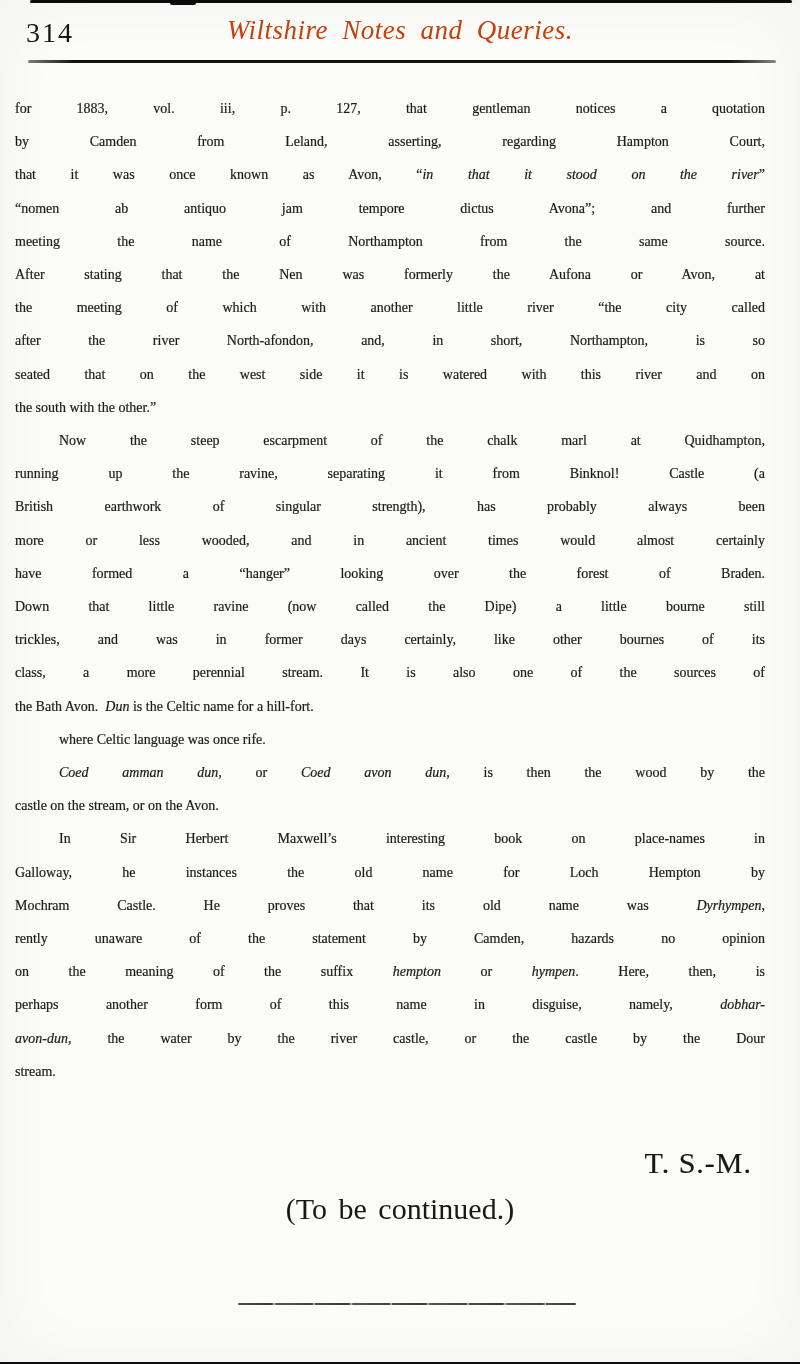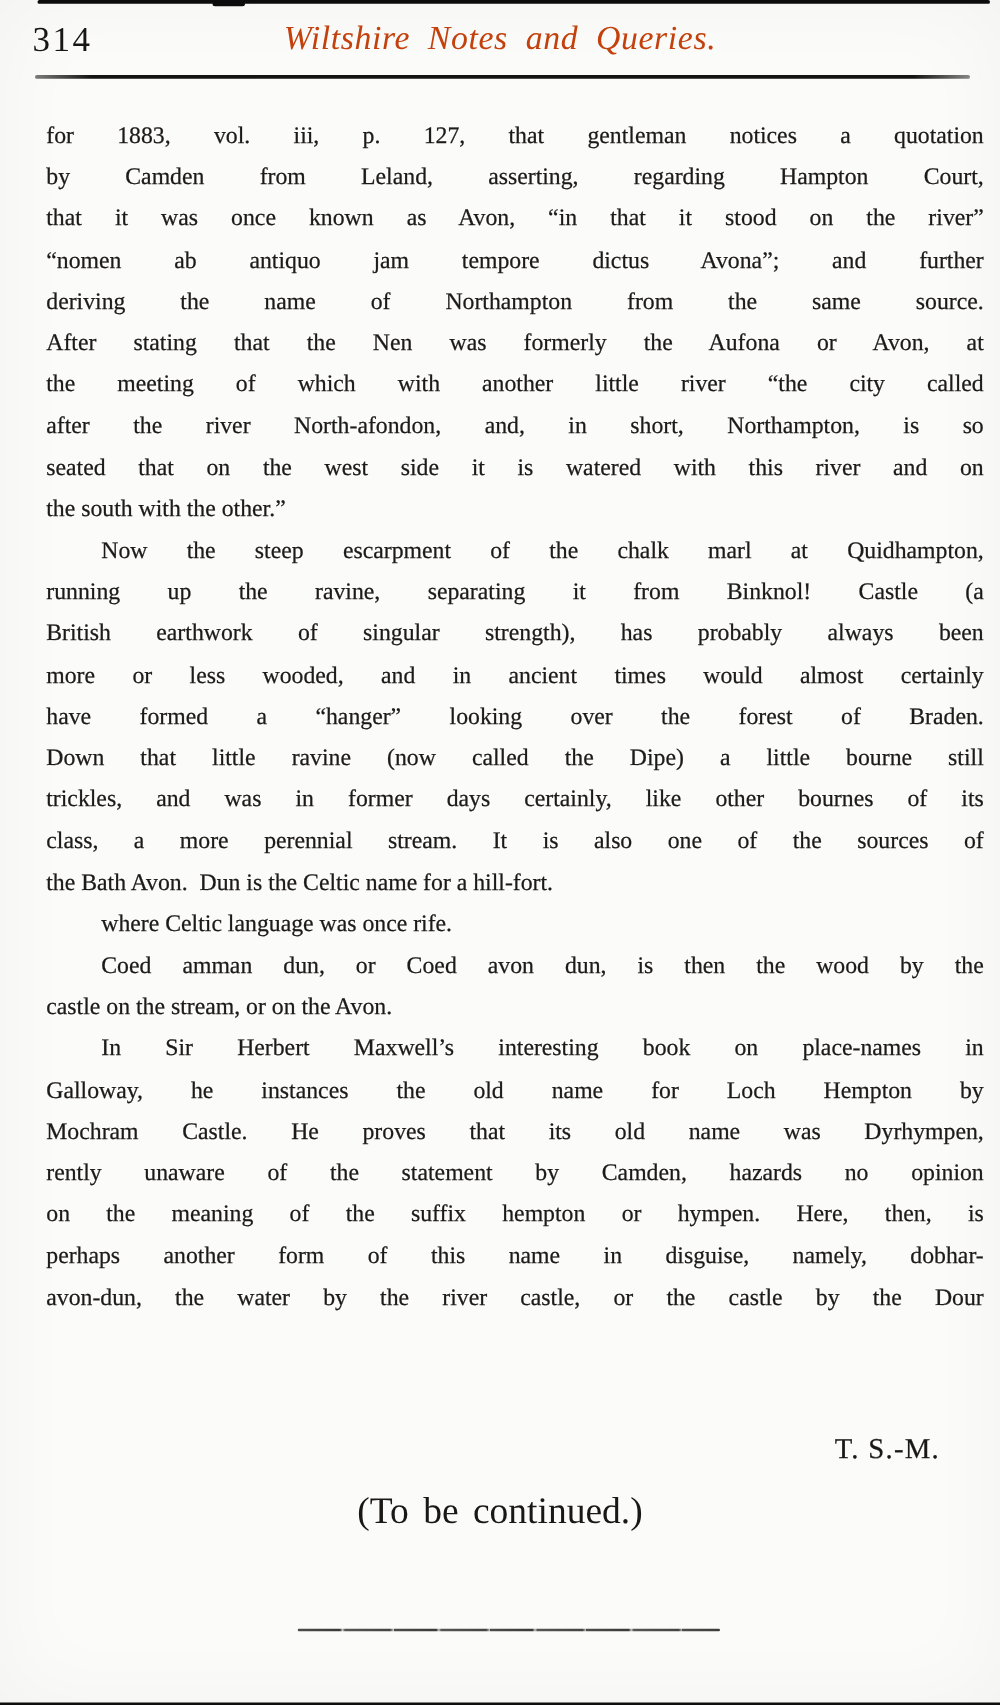--- a/index.html
+++ b/index.html
@@ -32,31 +32,31 @@
     position:absolute; top:15px; left:0; right:0;
     text-align:center; font-style:italic; font-size:27px;
     word-spacing:7px; letter-spacing:0.5px; color:#c2410c;
   }
   .header-rule {
     position:absolute; top:60px; left:28px; width:748px; height:2.5px;
     background:linear-gradient(90deg, rgba(20,20,20,0.55), #141414 6%, #141414 94%, rgba(20,20,20,0.5));
     border-radius:2px;
   }
   .page-body {
-    position:absolute; top:92px; left:37px; width:750px;
-    font-size:19px; line-height:33.2px; color:var(--ink);
+    position:absolute; top:92px; left:15px; width:750px;
+    font-size:14px; line-height:33.2px; color:var(--ink);
     -webkit-text-stroke:0.2px currentColor;
   }
   .line { text-align:justify; text-align-last:justify; }
   .line.last { text-align-last:left; }
   .para.indent .line:first-child { text-indent:44px; }
-  .it { }
+  .it { font-style:italic; }
   .signature {
     position:absolute; top:1146px; left:0; right:48px;
-    text-align:right; font-size:23px; letter-spacing:1px; color:#1a1815;
+    text-align:right; font-size:30px; letter-spacing:1px; color:#1a1815;
     -webkit-text-stroke:0.2px currentColor;
   }
   .continued-note {
     position:absolute; top:1192px; left:0; right:0;
     text-align:center; font-size:30px;
     word-spacing:4px; color:#1a1815;
   }
   .section-divider {
     position:absolute; top:1303px; left:238px; width:338px; height:1.6px;
     background:repeating-linear-gradient(90deg,
@@ -77,21 +77,21 @@
   <div class="running-title">Wiltshire Notes and Queries.</div>
 
   <div class="header-rule"></div>
 
   <div class="page-body">
       <div class="para">
         <div class="line"><span>for 1883, vol. iii, p. 127, that gentleman notices a quotation</span></div>
         <div class="line"><span>by Camden from Leland, asserting, regarding Hampton Court,</span></div>
         <div class="line"><span>that it was once known as Avon, “</span><span class="it">in that it stood on the river</span><span>”</span></div>
         <div class="line"><span>“nomen ab antiquo jam tempore dictus Avona”; and further</span></div>
-        <div class="line"><span>deriving the name of Northampton from the same source.</span></div>
+        <div class="line"><span>meeting the name of Northampton from the same source.</span></div>
         <div class="line"><span>After stating that the Nen was formerly the Aufona or Avon, at</span></div>
         <div class="line"><span>the meeting of which with another little river “the city called</span></div>
         <div class="line"><span>after the river North-afondon, and, in short, Northampton, is so</span></div>
         <div class="line"><span>seated that on the west side it is watered with this river and on</span></div>
         <div class="line last"><span>the south with the other.”</span></div>
       </div>
       <div class="para indent">
         <div class="line"><span>Now the steep escarpment of the chalk marl at Quidhampton,</span></div>
         <div class="line"><span>running up the ravine, separating it from Binknol! Castle (a</span></div>
         <div class="line"><span>British earthwork of singular strength), has probably always been</span></div>
@@ -110,20 +110,21 @@
         <div class="line last"><span>castle on the stream, or on the Avon.</span></div>
       </div>
       <div class="para indent">
         <div class="line"><span>In Sir Herbert Maxwell’s interesting book on place-names in</span></div>
         <div class="line"><span>Galloway, he instances the old name for Loch Hempton by</span></div>
         <div class="line"><span>Mochram Castle. He proves that its old name was </span><span class="it">Dyrhympen</span><span>,</span></div>
         <div class="line"><span>rently unaware of the statement by Camden, hazards no opinion</span></div>
         <div class="line"><span>on the meaning of the suffix </span><span class="it">hempton</span><span> or </span><span class="it">hympen</span><span>. Here, then, is</span></div>
         <div class="line"><span>perhaps another form of this name in disguise, namely, </span><span class="it">dobhar-</span></div>
         <div class="line"><span class="it">avon-dun</span><span>, the water by the river castle, or the castle by the Dour</span></div>
+        <div class="line last"><span>stream.</span></div>
       </div>
     </div>
 
   <div class="signature">T. S.-M.</div>
 
   <div class="continued-note">(To be continued.)</div>
 
   <div class="section-divider"></div>
 
   <div class="scan-strip-bottom"></div>

